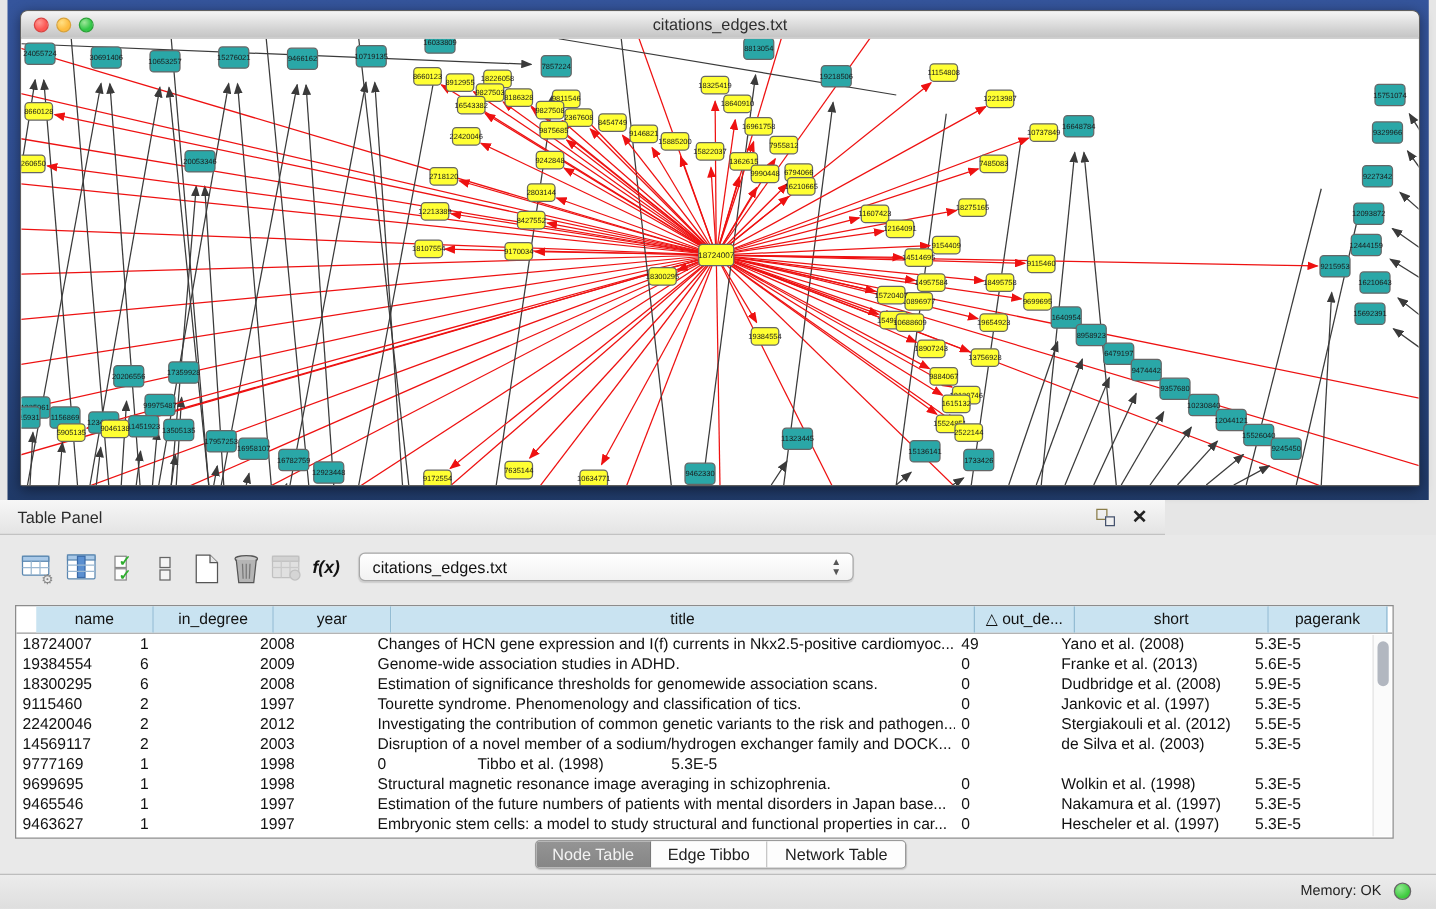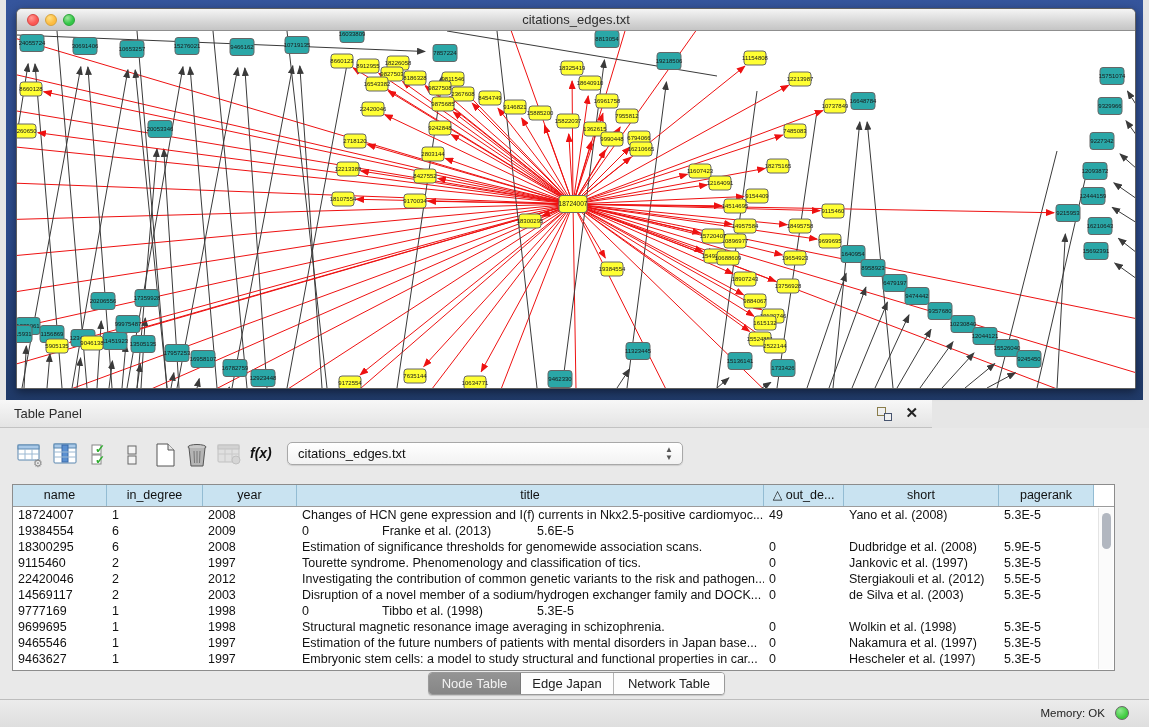--- a/index.html
+++ b/index.html
@@ -41,21 +41,21 @@
   #fx { position:absolute; top:3px; font-size:14px; color:#111; font-family:Liberation Sans, sans-serif; font-style:italic; font-weight:bold; }
   #source-select { position:absolute; left:287px; top:0; width:396px; height:23px;
                    background:linear-gradient(#ffffff,#f2f2f2); border:1px solid #a8a8a8; border-radius:5px;
                    font-size:13px; color:#111; line-height:21px; padding-left:10px;
                    box-shadow:0 1px 1px rgba(0,0,0,.12); }
   #source-arrows { position:absolute; right:9px; top:3px; font-size:8px; color:#555; line-height:8px; text-align:center; }
 
   
   #table-box { position:absolute; left:12px; top:56px; width:1103px; height:187px;
                background:#fff; border:1px solid #8c8c8c; overflow:hidden; }
-  #thead { display:flex; height:22px; border-bottom:1px solid #9c9c9c; }
+  #thead { display:flex; height:22px; border-bottom:1px solid #9c9c9c;padding-left:16px; }
   .th { background:#c9e3f1; border-right:1px solid #93bcd3; font-size:12.5px; color:#111;
         text-align:center; line-height:21px; overflow:hidden; white-space:nowrap; flex:none; }
   .tr { display:flex; height:16px; }
   .td { font-size:12.5px; color:#111; line-height:16px; padding-left:5px;
         overflow:hidden; white-space:nowrap; flex:none; }
   .c0{width:94px}.c1{width:96px}.c2{width:94px}.c3{width:467px}.c4{width:80px}.c5{width:155px}.c6{width:95px}
   #vscroll { position:absolute; right:1px; top:23px; bottom:1px; width:15px;
              background:#fbfbfb; border-left:1px solid #e4e4e4; }
   #vthumb { position:absolute; left:3px; top:5px; width:9px; height:36px; border-radius:5px; background:#b2b7c0; }
 
@@ -568,20 +568,21 @@
           <div class="td c2">2008</div>
           <div class="td c3">Changes of HCN gene expression and I(f) currents in Nkx2.5-positive cardiomyoc...</div>
           <div class="td c4">49</div>
           <div class="td c5">Yano et al. (2008)</div>
           <div class="td c6">5.3E-5</div>
         </div>
         <div class="tr">
           <div class="td c0">19384554</div>
           <div class="td c1">6</div>
           <div class="td c2">2009</div>
+          <div class="td c3">Genome-wide association studies in ADHD.</div>
           <div class="td c4">0</div>
           <div class="td c5">Franke et al. (2013)</div>
           <div class="td c6">5.6E-5</div>
         </div>
         <div class="tr">
           <div class="td c0">18300295</div>
           <div class="td c1">6</div>
           <div class="td c2">2008</div>
           <div class="td c3">Estimation of significance thresholds for genomewide association scans.</div>
           <div class="td c4">0</div>
@@ -651,21 +652,21 @@
           <div class="td c6">5.3E-5</div>
         </div>
       </div>
     <div id="vscroll">
       <div id="vthumb"></div>
     </div>
   </div>
 
   <div id="tabs">
       <div class="tab sel" style="width: 92px;">Node Table</div>
-      <div class="tab" style="width: 93px;">Edge Japan</div>
+      <div class="tab" style="width: 93px;">Edge Tibbo</div>
       <div class="tab" style="width: 110px;">Network Table</div>
     </div>
 </div>
 
 <div id="statusbar">
   <span id="mem-label">Memory: OK</span>
   <span id="mem-dot"></span>
 </div>
 
 </body></html>

